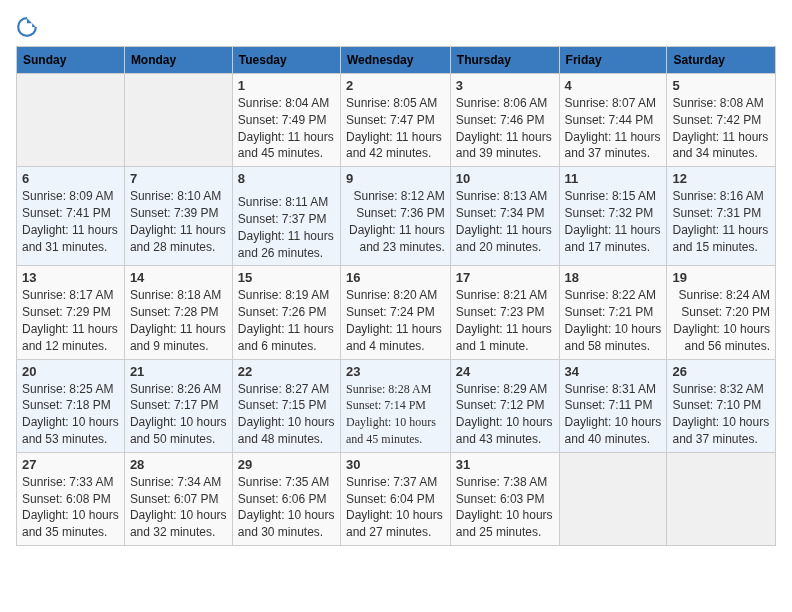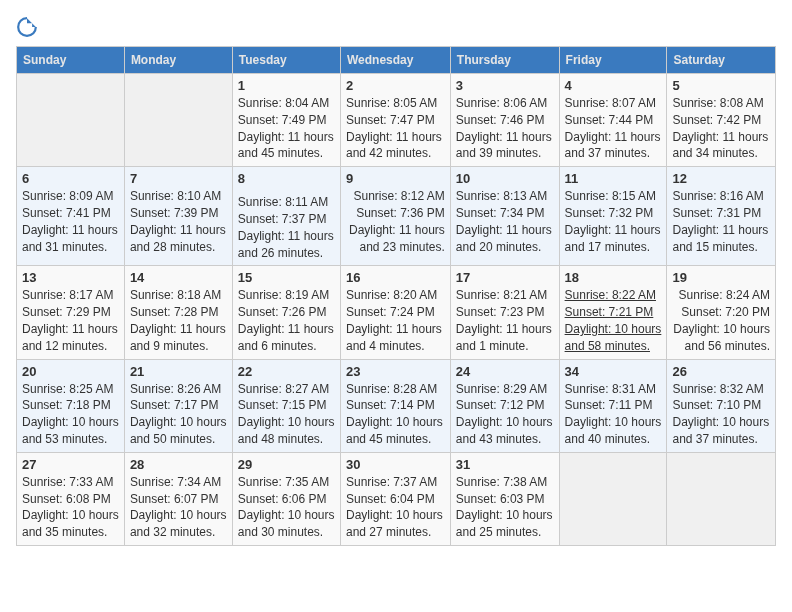--- a/index.html
+++ b/index.html
@@ -49,21 +49,21 @@
       font-size: 14px;
       color: #555;
     }
     table {
       width: 100%;
       border-collapse: collapse;
       font-size: 11px;
     }
     thead tr th {
       background-color: #3a7abf;
-      color: #e5e5e5;
+      color: #000000;
       text-align: left;
       padding: 6px 6px;
       font-size: 12px;
       font-weight: bold;
       border: 1px solid #ccc;
     }
     tbody tr td {
       border: 1px solid #ccc;
       vertical-align: top;
       padding: 4px 5px;
@@ -228,21 +228,21 @@
 Daylight: 11 hours and 4 minutes.</div>
         </td>
         <td>
           <div class="day-number">17</div>
           <div class="day-info" style="white-space: pre-line;">Sunrise: 8:21 AM
 Sunset: 7:23 PM
 Daylight: 11 hours and 1 minute.</div>
         </td>
         <td>
           <div class="day-number">18</div>
-          <div class="day-info" style="white-space: pre-line; text-decoration: underline;">Sunrise: 8:22 AM
+          <div class="day-info" style="white-space: pre-line;">Sunrise: 8:22 AM
 Sunset: 7:21 PM
 Daylight: 10 hours and 58 minutes.</div>
         </td>
         <td>
           <div class="day-number">19</div>
           <div class="day-info" style="white-space: pre-line; text-align: right;">Sunrise: 8:24 AM
 Sunset: 7:20 PM
 Daylight: 10 hours and 56 minutes.</div>
         </td>
       </tr>
@@ -260,21 +260,21 @@
 Daylight: 10 hours and 50 minutes.</div>
         </td>
         <td>
           <div class="day-number">22</div>
           <div class="day-info" style="white-space: pre-line;">Sunrise: 8:27 AM
 Sunset: 7:15 PM
 Daylight: 10 hours and 48 minutes.</div>
         </td>
         <td>
           <div class="day-number">23</div>
-          <div class="day-info" style="white-space: pre-line;">Sunrise: 8:28 AM
+          <div class="day-info" style="white-space: pre-line; font-family: Liberation Serif, serif;">Sunrise: 8:28 AM
 Sunset: 7:14 PM
 Daylight: 10 hours and 45 minutes.</div>
         </td>
         <td>
           <div class="day-number">24</div>
           <div class="day-info" style="white-space: pre-line;">Sunrise: 8:29 AM
 Sunset: 7:12 PM
 Daylight: 10 hours and 43 minutes.</div>
         </td>
         <td>

